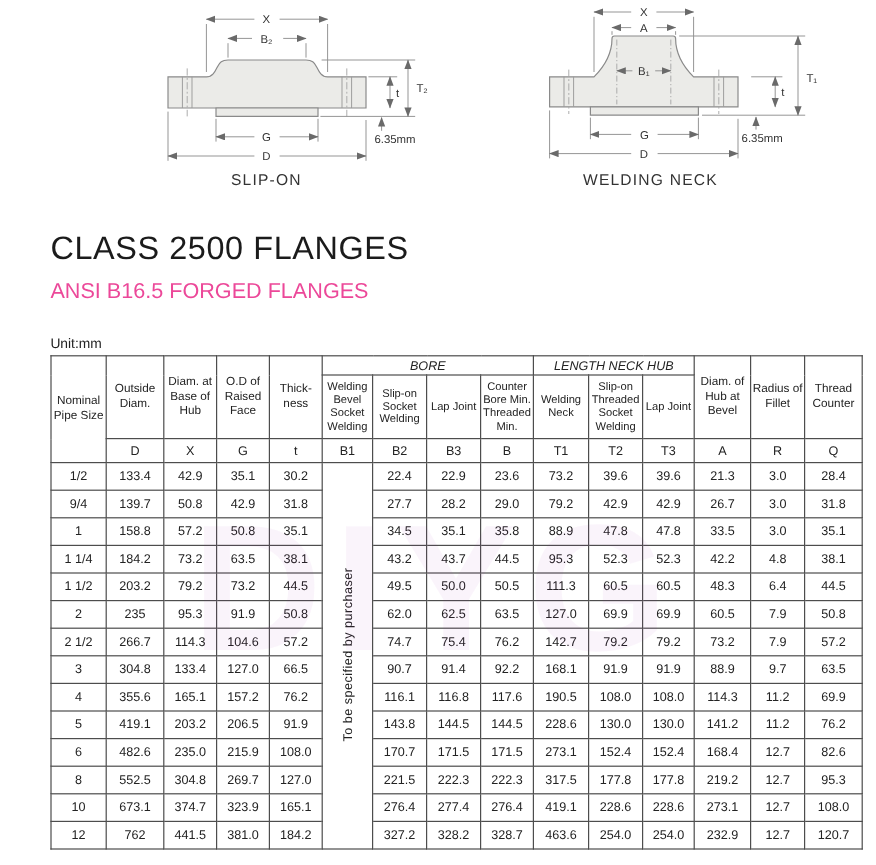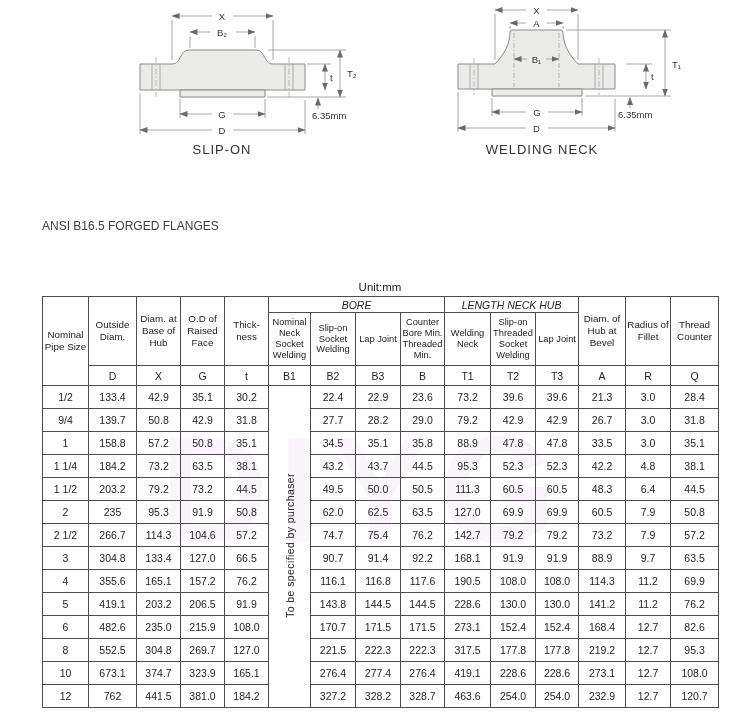--- a/index.html
+++ b/index.html
@@ -8,23 +8,23 @@
     background:#ffffff;color:#222;
     font-family:"Liberation Sans","DejaVu Sans",sans-serif;
   }
   svg text{font-family:"Liberation Sans","DejaVu Sans",sans-serif;fill:#333;}
   .diagram{position:absolute;top:2px;}
   #slip-on-svg{left:40px;}
   #welding-neck-svg{left:430px;}
 
   .title-block{position:absolute;left:42px;top:192px;}
   .page-title{font-size:27px;letter-spacing:.5px;color:#1b1b1b;font-weight:400;}
-  .page-subtitle{font-size:12px;color:#404040;margin-top:27px;}
-
-  .unit-label{position:absolute;left:42px;top:281px;width:676px;text-align:center;font-size:11.5px;color:#222;}
+  .page-subtitle{font-size:18px;color:#ec4899;margin-top:9px;}
+
+  .unit-label{position:absolute;left:42px;top:281px;width:676px;text-align:left;font-size:11.5px;color:#222;}
 
   table.spec{
     position:absolute;left:42px;top:296px;width:676px;
     border-collapse:collapse;table-layout:fixed;
     font-size:10.5px;color:#232323;
   }
   table.spec th,table.spec td{
     border:1px solid #4d4d4d;padding:0;text-align:center;vertical-align:middle;
     background:transparent;font-weight:400;overflow:hidden;
   }
@@ -151,20 +151,21 @@
     <text x="242" y="66" text-anchor="start">T₁</text>
     <text x="221" y="78" text-anchor="start">t</text>
     <text x="107" y="113.5" text-anchor="middle">G</text>
     <text x="106.5" y="129.5" text-anchor="middle">D</text>
     <text x="188" y="116" text-anchor="start">6.35mm</text>
   </g>
   <text x="112" y="152" text-anchor="middle" font-size="13" letter-spacing="1" fill="#1f1f1f">WELDING NECK</text>
 </svg>
 
 <div class="title-block">
+  <div class="page-title">CLASS 2500 FLANGES</div>
   <div class="page-subtitle">ANSI B16.5 FORGED FLANGES</div>
 </div>
 
 <div class="unit-label">Unit:mm</div>
 
 <table class="spec">
   <colgroup>
     <col style="width:46px">
       <col style="width:48px">
       <col style="width:44px">
@@ -188,21 +189,21 @@
       <th rowspan="2" class="corner">Diam. at Base of Hub</th>
       <th rowspan="2" class="corner">O.D of Raised Face</th>
       <th rowspan="2" class="corner">Thick-ness</th>
       <th colspan="4" class="group">BORE</th>
       <th colspan="3" class="group">LENGTH NECK HUB</th>
       <th rowspan="2" class="corner">Diam. of Hub at Bevel</th>
       <th rowspan="2" class="corner">Radius of Fillet</th>
       <th rowspan="2" class="corner">Thread Counter</th>
     </tr>
     <tr class="names">
-      <th>Nominal Neck Socket Welding</th>
+      <th>Welding Bevel Socket Welding</th>
       <th>Slip-on Socket Welding</th>
       <th>Lap Joint</th>
       <th>Counter Bore Min. Threaded Min.</th>
       <th>Welding Neck</th>
       <th>Slip-on Threaded Socket Welding</th>
       <th>Lap Joint</th>
     </tr>
     <tr class="letters" id="letters-row">
         <td>D</td>
         <td>X</td>

